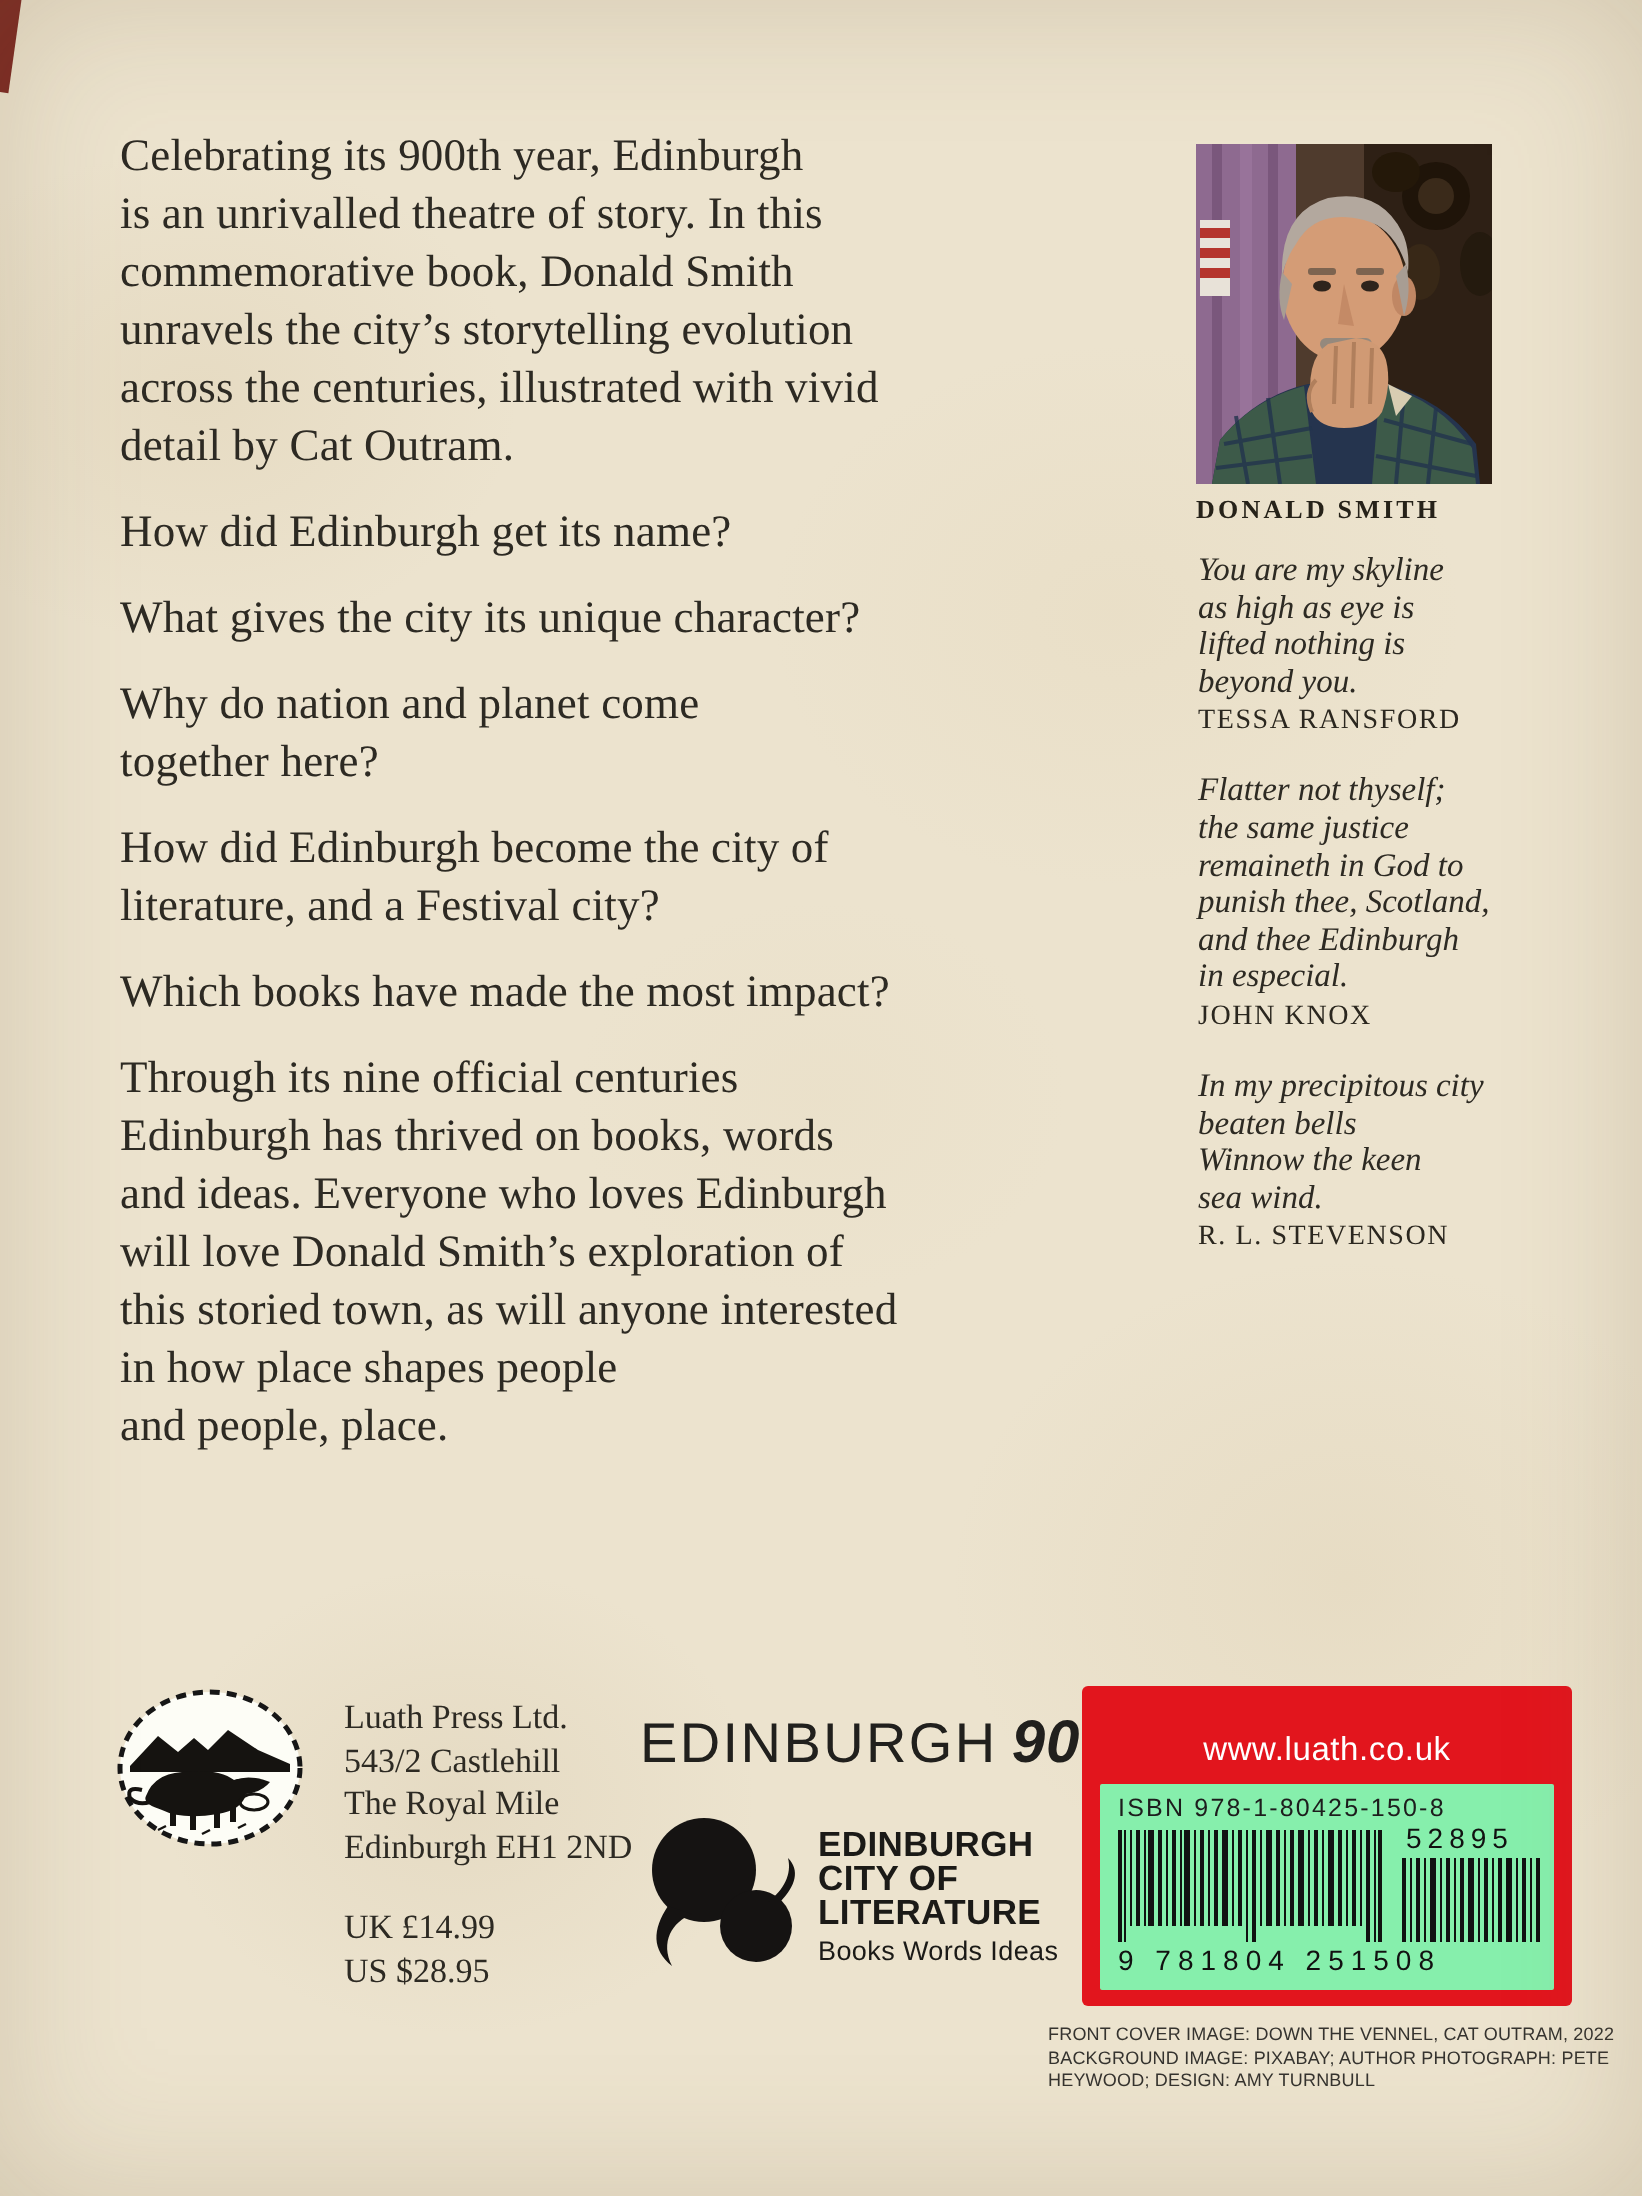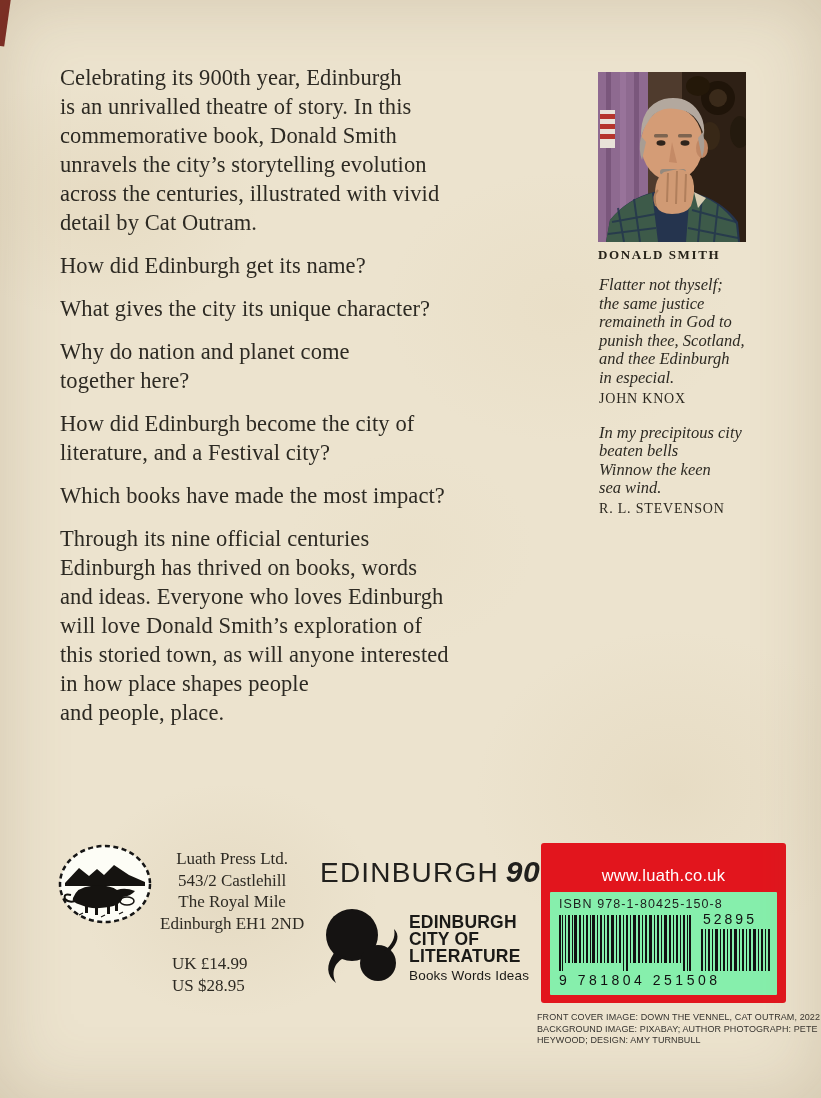--- a/index.html
+++ b/index.html
@@ -27,21 +27,21 @@
   .photo svg{display:block;}
   .author-name{position:absolute;left:598px;top:247px;width:148px;text-align:left;
     font-size:13px;font-weight:bold;letter-spacing:1.6px;color:#262219;}
   .quotes{position:absolute;left:599px;top:276px;width:178px;}
   .quote{margin:0 0 17px 0;}
   .quote blockquote{margin:0;font-style:italic;font-size:16.5px;line-height:18.6px;white-space:pre-line;}
   .quote .attr{font-size:14px;letter-spacing:.8px;margin-top:3px;font-variant:small-caps;color:#2b271f;}
 
   
   .luath-logo{position:absolute;left:57px;top:843px;}
-  .address{position:absolute;left:160px;top:848px;font-size:17px;line-height:21.5px;white-space:pre-line;text-align:center;}
+  .address{position:absolute;left:172px;top:848px;font-size:17px;line-height:21.5px;white-space:pre-line;}
   .prices{position:absolute;left:172px;top:953px;font-size:17px;line-height:21.5px;}
 
   
   .e900{position:absolute;left:320px;top:855px;display:flex;align-items:baseline;
     font-family:"Liberation Sans", sans-serif;color:#21201d;}
   .e900 .word{font-size:28px;font-weight:400;letter-spacing:1.2px;}
   .e900 .num{font-size:30px;font-weight:700;font-style:italic;margin-left:7px;letter-spacing:.5px;}
   .col{position:absolute;left:322px;top:905px;display:flex;align-items:flex-start;}
   .col-text{margin-left:7px;margin-top:9px;font-family:"Liberation Sans", sans-serif;color:#1b1a17;}
   .col-lines{font-size:17.5px;font-weight:700;line-height:17px;letter-spacing:.2px;white-space:pre-line;}
@@ -52,21 +52,21 @@
   .site{text-align:center;padding-top:23px;color:#fff;font-family:"Liberation Sans", sans-serif;font-size:16.5px;letter-spacing:.3px;}
   .white-box{position:absolute;left:9px;top:49px;width:227px;height:103px;background:#86efac;border-radius:1px;}
   .isbn{position:absolute;left:9px;top:5px;font-family:"Liberation Sans", sans-serif;font-size:12.5px;letter-spacing:1.1px;color:#1d1d1d;}
   .bc-main{position:absolute;left:9px;top:23px;}
   .ean{position:absolute;left:9px;top:80px;font-family:"Liberation Sans", sans-serif;font-size:14px;letter-spacing:3.5px;color:#111;}
   .supp{position:absolute;left:153px;top:19px;font-family:"Liberation Sans", sans-serif;font-size:14px;letter-spacing:3px;color:#111;}
   .bc-supp{position:absolute;left:151px;top:37px;}
 
   .credits{position:absolute;left:524px;top:1012px;width:285px;
     font-family:"Liberation Sans", sans-serif;font-size:9px;line-height:11.5px;
-    letter-spacing:.1px;color:#35332f;white-space:pre-line;margin-left:13px;}
+    letter-spacing:.1px;color:#35332f;white-space:pre-line;}
 </style>
 </head>
 <body>
 
 <div class="spine-mark"></div>
 
 <section class="blurb">
   <p>Celebrating its 900th year, Edinburgh
 is an unrivalled theatre of story. In this
 commemorative book, Donald Smith
@@ -139,20 +139,27 @@
       <path d="M70 101 L69 130"></path>
         <path d="M79 99 L78 132"></path>
         <path d="M88 102 L87 130"></path>
       <path d="M60 118 Q54 124 58 134"></path>
     </g>
   </svg>
 </figure>
 <div class="author-name">DONALD SMITH</div>
 
 <section class="quotes">
+  <div class="quote">
+    <blockquote>You are my skyline
+as high as eye is
+lifted nothing is
+beyond you.</blockquote>
+    <div class="attr">TESSA RANSFORD</div>
+  </div>
   <div class="quote">
     <blockquote>Flatter not thyself;
 the same justice
 remaineth in God to
 punish thee, Scotland,
 and thee Edinburgh
 in especial.</blockquote>
     <div class="attr">JOHN KNOX</div>
   </div>
   <div class="quote">

